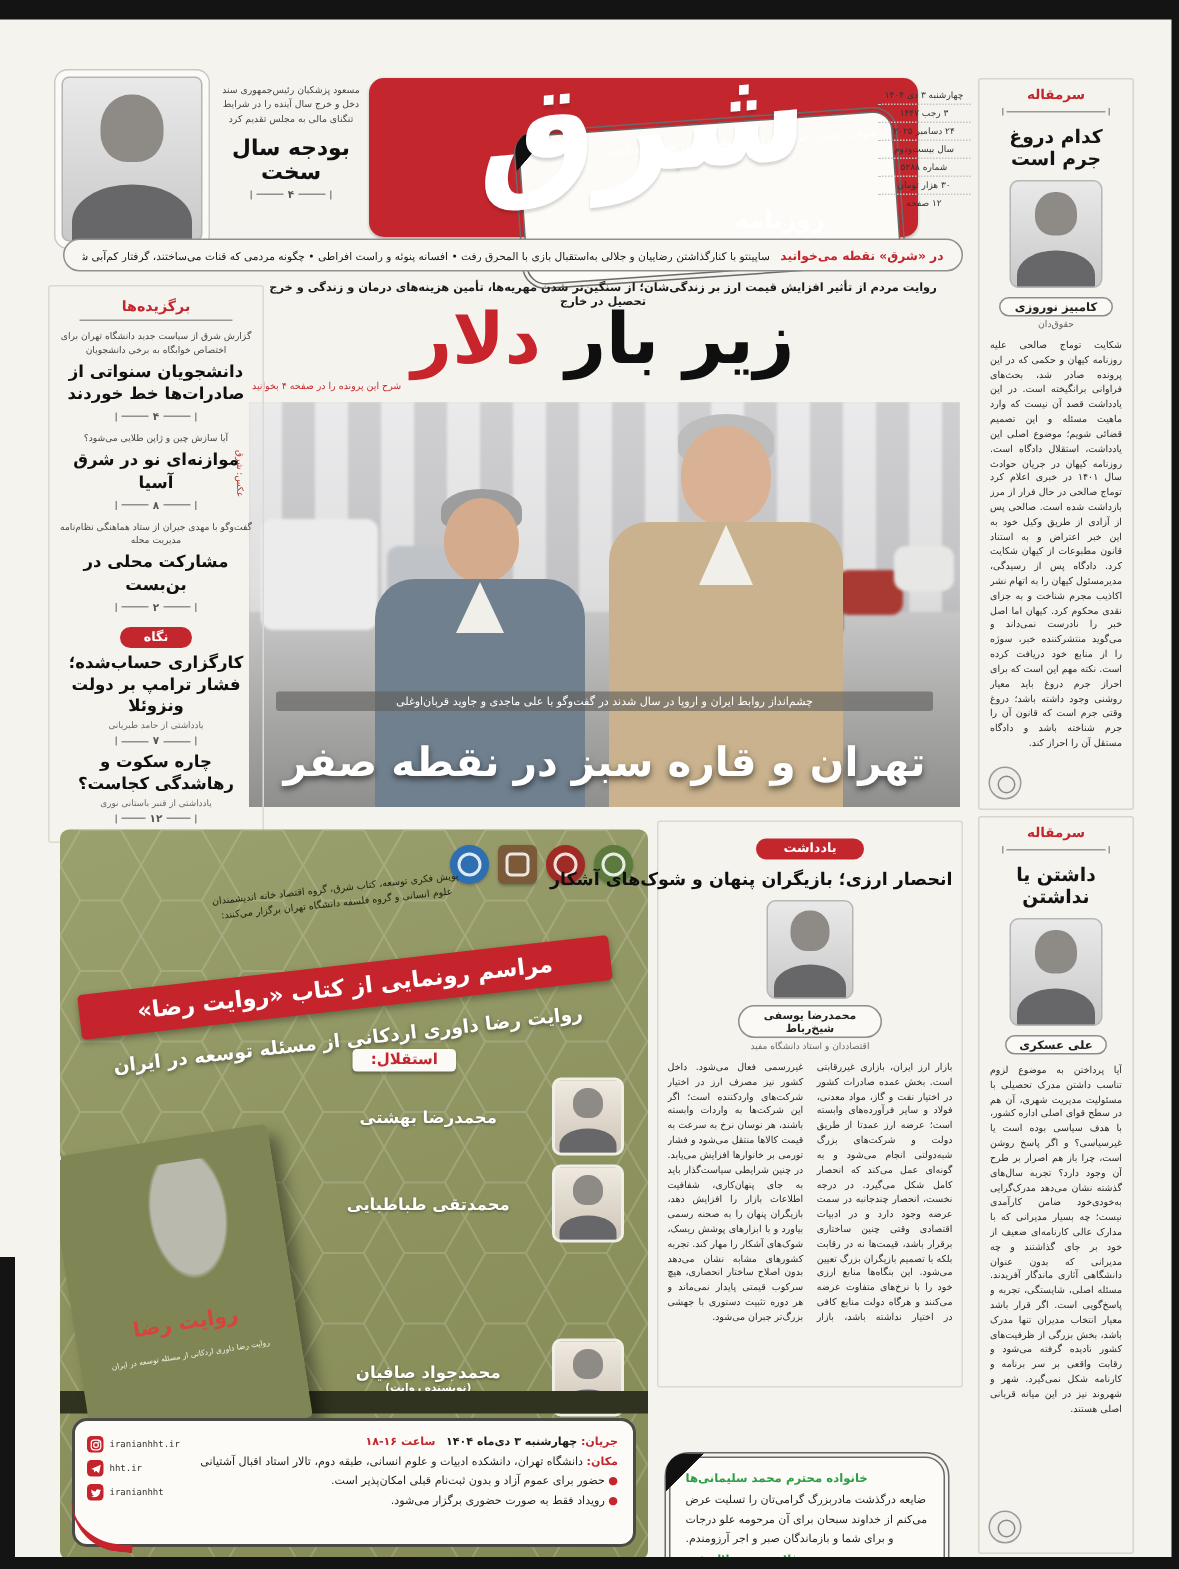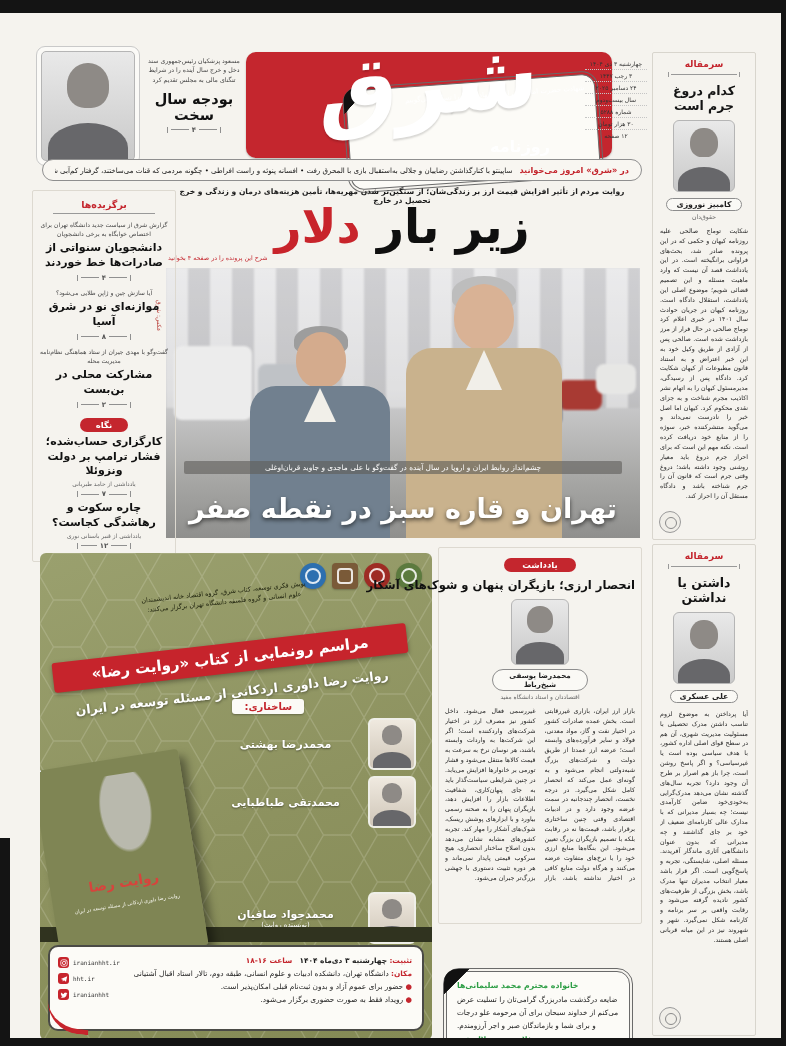--- a/index.html
+++ b/index.html
@@ -78,21 +78,21 @@
   .hl .by{font-size:5.9px;color:#666;margin-top:2px}
   
   .ad{left:40px;top:553px;width:392px;height:487px;border-radius:6px;background:linear-gradient(160deg,#9aa06e 0%,#8d925f 55%,#848a55 100%);overflow:hidden}
   .ad .org{position:absolute;top:34px;right:118px;width:180px;font-size:6.4px;color:#20240f;text-align:center;transform:rotate(-6deg);line-height:1.6}
   .ad .banner{position:absolute;top:90px;left:12px;width:356px;height:30px;background:#c6242c;border-radius:3px;transform:rotate(-6.5deg);display:flex;align-items:center;justify-content:center;color:#fff;font-size:15px;font-weight:bold;box-shadow:0 2px 5px rgba(0,0,0,.35)}
   .ad .sub{position:absolute;top:132px;left:18px;width:348px;text-align:center;transform:rotate(-6.5deg);color:#fff;font-size:12.5px;font-weight:bold;text-shadow:0 1px 3px rgba(0,0,0,.5)}
   .ad .sp-label{position:absolute;top:146px;right:128px;background:#fbfaf6;color:#c4262e;font-size:10px;font-weight:bold;border-radius:3px;padding:2px 12px;box-shadow:0 1px 2px rgba(0,0,0,.3)}
   .sp-row{position:absolute;right:16px;width:210px;height:54px;display:flex;align-items:center;justify-content:flex-start;gap:3px}
   .sp-row .portrait{width:48px;height:52px;border:2px solid #efefe8;border-radius:6px;flex:0 0 auto}
   .sp-row .nm{color:#fff;font-size:11px;font-weight:bold;text-shadow:0 1px 2px rgba(0,0,0,.45);text-align:center;flex:1}
-  .sp-row .nt{display:block;font-size:7px;font-weight:normal}
+  .sp-row .nt{display:block;font-size:7px;font-weight:bold}
   .stage{position:absolute;left:0;top:374px;width:100%;height:15px;background:#30331f}
   .book{position:absolute;left:6px;top:206px;width:148px;height:198px;transform:rotate(-9deg);background:linear-gradient(105deg,#dde3e6 0 9px,#7f8554 9px);border-radius:4px;box-shadow:6px 8px 10px rgba(0,0,0,.4)}
   .book::before{content:'';position:absolute;left:38%;top:8%;width:42%;height:44%;background:radial-gradient(ellipse at 50% 40%,#b9b9ad 0 55%,transparent 60%)}
   .book .bt{position:absolute;left:10px;right:10px;top:58%;text-align:center;color:#d8433c;font-size:13.5px;font-weight:bold}
   .book .bs{position:absolute;left:12px;right:12px;top:71%;text-align:center;color:#f2f2e8;font-size:5px;line-height:1.7}
   .info{position:absolute;left:8px;top:392px;width:376px;height:86px;background:#fcfbf7;border:2px solid #4a4a46;border-radius:10px;padding:6px 10px 6px 78px;z-index:3}
   .info .ln{font-size:7.4px;color:#1d1d1d;margin-top:2px;text-align:right;line-height:1.5}
   .info .ln b.red{font-weight:bold}
   .info .dot{color:#c4262e;font-weight:bold}
   .socials{position:absolute;left:8px;top:10px;width:66px;direction:ltr}
@@ -176,21 +176,21 @@
         <i></i>
       </div>
     <h2>داشتن یا نداشتن</h2>
     <div class="portrait"></div>
     <div class="npill">علی عسکری</div>
     <div class="body" style="height:300px">آیا پرداختن به موضوع لزوم تناسب داشتن مدرک تحصیلی با مسئولیت مدیریت شهری، آن هم در سطح قوای اصلی اداره کشور، با هدف سیاسی بوده است یا غیرسیاسی؟ و اگر پاسخ روشن است، چرا باز هم اصرار بر طرح آن وجود دارد؟ تجربه سال‌های گذشته نشان می‌دهد مدرک‌گرایی به‌خودی‌خود ضامن کارآمدی نیست؛ چه بسیار مدیرانی که با مدارک عالی کارنامه‌ای ضعیف از خود بر جای گذاشتند و چه مدیرانی که بدون عنوان دانشگاهی آثاری ماندگار آفریدند. مسئله اصلی، شایستگی، تجربه و پاسخ‌گویی است. اگر قرار باشد معیار انتخاب مدیران تنها مدرک باشد، بخش بزرگی از ظرفیت‌های کشور نادیده گرفته می‌شود و رقابت واقعی بر سر برنامه و کارنامه شکل نمی‌گیرد. شهر و شهروند نیز در این میانه قربانی اصلی هستند.</div>
     <div class="stamp"></div>
   </div>
 
   <div class="abs today">
-    <span class="lab">در «شرق» امروز می‌خوانید</span>
+    <span class="lab">در «شرق» نقطه می‌خوانید</span>
     <span class="txt">ساپینتو با کنارگذاشتن رضاییان و جلالی به‌استقبال بازی با المحرق رفت • افسانه پنوئه و راست افراطی • چگونه مردمی که قنات می‌ساختند، گرفتار کم‌آبی شدند؟</span>
   </div>
 
   <div class="abs leadk">روایت مردم از تأثیر افزایش قیمت ارز بر زندگی‌شان؛ از سنگین‌تر شدن مهریه‌ها، تأمین هزینه‌های درمان و زندگی و خرج تحصیل در خارج</div>
   <div class="abs leadh">
     <span>زیر بار</span>
     <span class="red">دلار</span>
   </div>
   <div class="abs pnote">شرح این پرونده را در صفحه ۴ بخوانید</div>
   <div class="abs vcred">عکس: شرق</div>
@@ -209,21 +209,21 @@
       <div class="torso" style="left:2px;top:72px;width:156px;height:190px;background:#c9b28d"></div>
       <div class="shirt" style="left:62px;top:74px;width:36px;height:40px"></div>
     </div>
 
     <div class="man" style="left:84px;top:58px;width:140px;height:212px">
       <div class="hair" style="left:44px;top:0;width:54px;height:28px;background:#9d9d9d"></div>
       <div class="head" style="left:46px;top:6px;width:50px;height:56px;background:#d4ab8d"></div>
       <div class="torso" style="left:0;top:60px;width:140px;height:152px;background:#71808f"></div>
       <div class="shirt" style="left:54px;top:62px;width:32px;height:34px"></div>
     </div>
-    <div class="ph-kick">چشم‌انداز روابط ایران و اروپا در سال آینده در گفت‌وگو با علی ماجدی و جاوید قربان‌اوغلی</div>
+    <div class="ph-kick">چشم‌انداز روابط ایران و اروپا در سال شدند در گفت‌وگو با علی ماجدی و جاوید قربان‌اوغلی</div>
     <div class="ph-head">تهران و قاره سبز در نقطه صفر</div>
   </div>
 
   <div class="abs hl">
     <div class="lab red" style="font-size:9.5px;font-weight:bold">برگزیده‌ها</div>
     <div class="labline" style="display:flex;align-items:center;gap:2px;margin:3px 14px 2px">
         <i style="flex:1;height:1px;background:#999"></i>
       </div>
 
     <div class="k">گزارش شرق از سیاست جدید دانشگاه تهران برای اختصاص خوابگاه به برخی دانشجویان</div>
@@ -282,21 +282,21 @@
       <div class="lg" style="background:#5c7a3e"></div>
       <div class="lg" style="background:#9e2b24"></div>
       <div class="lg sq" style="background:#7a5a38"></div>
       <div class="lg" style="background:#2d6fb0"></div>
     </div>
 
     <div class="org">پویش فکری توسعه، کتاب شرق، گروه اقتصاد خانه اندیشمندان علوم انسانی و گروه فلسفه دانشگاه تهران برگزار می‌کنند:</div>
     <div class="banner">مراسم رونمایی از کتاب «روایت رضا»</div>
     <div class="sub">روایت رضا داوری اردکانی از مسئله توسعه در ایران</div>
 
-    <div class="sp-label">ساختاری:</div>
+    <div class="sp-label">استقلال:</div>
 
     <div class="sp-row" style="top:164px">
       <div class="portrait warm"></div>
       <div class="nm">محمدرضا بهشتی</div>
     </div>
     <div class="sp-row" style="top:222px">
       <div class="portrait warm"></div>
       <div class="nm">محمدتقی طباطبایی</div>
     </div>
     <div class="sp-row" style="top:338px">
@@ -309,21 +309,21 @@
 
     <div class="stage"></div>
 
     <div class="book">
       <div class="bt">روایت رضا</div>
       <div class="bs">روایت رضا داوری اردکانی از مسئله توسعه در ایران</div>
     </div>
 
     <div class="info">
       <div class="ln">
-        <b class="red">تثبیت:</b>
+        <b class="red">جریان:</b>
         <b>چهارشنبه ۳ دی‌ماه ۱۴۰۴</b>&nbsp;&nbsp;
         <b class="red">ساعت ۱۶-۱۸</b>
       </div>
       <div class="ln">
         <b class="red">مکان:</b>
         <span>دانشگاه تهران، دانشکده ادبیات و علوم انسانی، طبقه دوم، تالار استاد اقبال آشتیانی</span>
       </div>
       <div class="ln">
         <span class="dot">●</span>
         <span>حضور برای عموم آزاد و بدون ثبت‌نام قبلی امکان‌پذیر است.</span>

